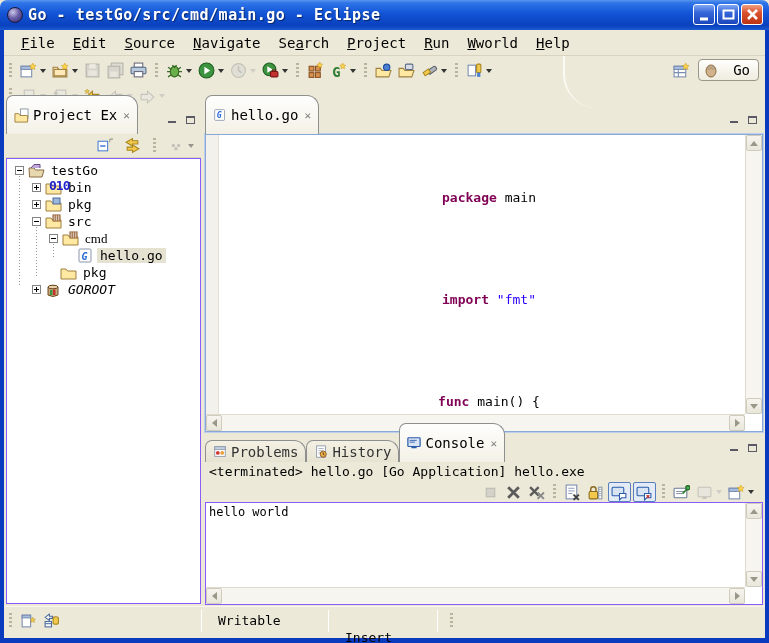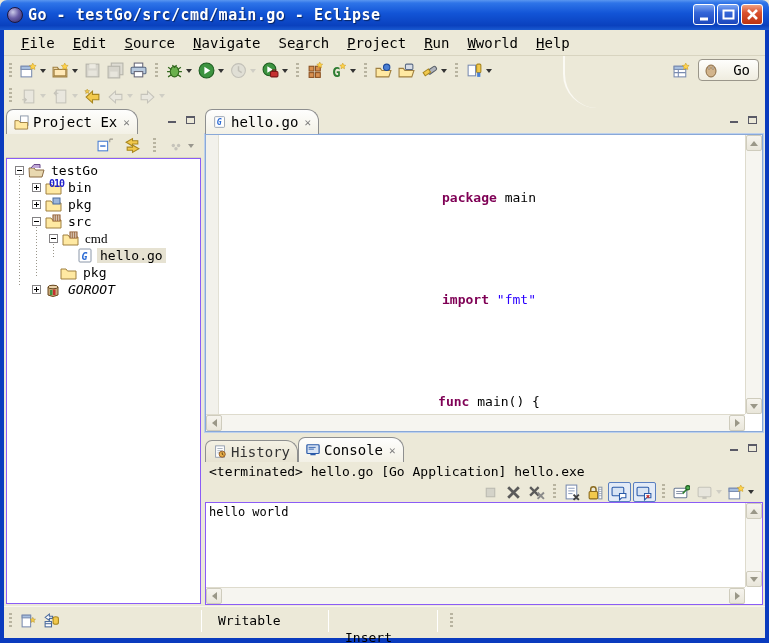--- a/index.html
+++ b/index.html
@@ -39,21 +39,21 @@
   .dim { opacity:0.45; filter:grayscale(1); }
   .persp-area { position:absolute; right:10px; top:59px; display:flex; align-items:center; gap:5px; }
   .persp-btn { display:flex; align-items:center; gap:14px; border:1px solid #9a968a; border-radius:4px;
     background:linear-gradient(#fefefc,#efecdf); padding:2px 8px 2px 4px; font-size:14px; }
   .curve-sep { position:absolute; left:563px; top:56px; width:40px; height:52px;
     border-left:2px solid #fbfaf4; border-radius:0 0 0 34px; }
 
   
   .panel { position:absolute; }
   .tabrow { position:relative; height:24px; display:flex; align-items:flex-end; }
-  .tab { display:flex; align-items:center; gap:4px; height:25px; padding:0 7px; font-size:14px;
+  .tab { display:flex; align-items:center; gap:4px; height:39px; padding:0 7px; font-size:14px;
     border:1px solid #8e8f8f; border-bottom:none; border-radius:7px 12px 0 0;
     background:linear-gradient(#fefefd,#f3f1e6); position:relative; z-index:2; }
   .tab.inactive { background:linear-gradient(#f4f1e4,#e7e3d2); height:22px; color:#333; }
   .tab .closex { font-size:11px; color:#7d7d7d; font-weight:bold; padding-left:2px; }
   .minmax { position:absolute; right:4px; top:4px; display:flex; gap:4px; z-index:3; }
   .mm { width:14px; height:12px; display:flex; align-items:center; justify-content:center; }
   .mm .dash { width:8px; height:3px; border-top:2px solid #5a5a66; margin-top:5px; }
   .mm .sq { width:9px; height:8px; border:1px solid #5a5a66; border-top:2px solid #5a5a66; }
   .panel-body { position:absolute; background:#fff; border:1px solid #8b5cf6; }
 
@@ -65,21 +65,21 @@
   .tree { position:relative; font-size:13px; padding-top:3px; }
   .trow { display:flex; align-items:center; height:17px; position:relative; }
   .expander { width:9px; height:9px; border:1px solid #848284; background:#fff; position:relative; flex:none; }
   .expander::after { content:""; position:absolute; left:1px; top:3px; width:5px; height:1px; background:#000; }
   .expander.plus::before { content:""; position:absolute; left:3px; top:1px; width:1px; height:5px; background:#000; }
   .tico { width:17px; height:15px; margin:0 3px 0 4px; flex:none; position:relative; }
   .tico svg { width:17px; height:15px; }
   .tlabel { padding:0 3px; white-space:nowrap; }
   .tlabel.sel { background:#e6e2d2; }
   .guide { position:absolute; width:1px; background:repeating-linear-gradient(180deg,#9a968a 0 1px,transparent 1px 3px); }
-  .badge { position:absolute; font-size:10px; color:#2222cc; font-weight:bold; top:-2px; left:4px; letter-spacing:-1px; }
+  .badge { position:absolute; font-size:13px; color:#2222cc; font-weight:bold; top:-2px; left:4px; letter-spacing:-1px; }
 
   
   #editor { left:205px; top:110px; width:558px; height:322px; }
   #editor .panel-body { left:0; top:24px; width:558px; height:298px; border:1px solid #89a8d8; box-shadow:0 0 0 1px #bcd0ec; }
   .ruler { position:absolute; left:0; top:0; width:13px; bottom:17px; background:#f2f1eb; border-right:1px solid #e2e0d4; }
   .codearea { position:absolute; left:14px; top:0; right:17px; bottom:17px; overflow:hidden; background:#fff; }
   .code { font-size:13px; line-height:17px; white-space:pre; padding:20px 0 0 13px; color:#000;text-align:center; }
   .cline { height:17px; position:relative; }
   .kw { color:#7f0055; font-weight:bold; }
   .str { color:#2a00ff; }
@@ -498,20 +498,29 @@
             <div class="arr right"></div>
           </div>
       </div>
     </div>
   </div>
 
   <div id="console" class="panel">
     <div class="tabrow">
       <div class="tab inactive">
         <svg width="14" height="14" viewBox="0 0 16 16">
+            <rect x="2" y="2" width="12" height="11" fill="#fff" stroke="#8a96a8"></rect>
+            <rect x="2" y="2" width="12" height="3" fill="#c8d4e4" stroke="#8a96a8"></rect>
+            <circle cx="5.5" cy="9" r="2.2" fill="#d43a3a"></circle>
+            <circle cx="10.5" cy="9" r="2.2" fill="#e8a03a"></circle>
+          </svg>
+        <span>Problems</span>
+      </div>
+      <div class="tab inactive">
+        <svg width="14" height="14" viewBox="0 0 16 16">
             <rect x="3" y="1" width="10" height="13" fill="#fff" stroke="#8a96a8"></rect>
             <path d="M5 4h6M5 6.5h6M5 9h4" stroke="#8a96a8" stroke-width="0.8"></path>
             <circle cx="10.5" cy="10.5" r="3.5" fill="#e8b048" stroke="#8a5020"></circle>
             <path d="M10.5 8.5v2l1.5 1" stroke="#503010" fill="none"></path>
           </svg>
         <span>History</span>
       </div>
       <div class="tab">
         <svg width="14" height="14" viewBox="0 0 16 16">
             <rect x="1" y="2" width="14" height="10" rx="1" fill="#d8e4f4" stroke="#2a5aa8" stroke-width="1.4"></rect>

